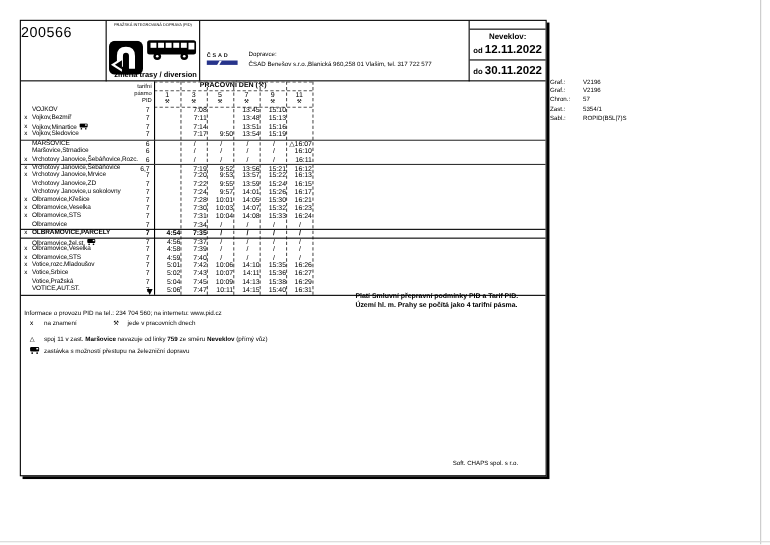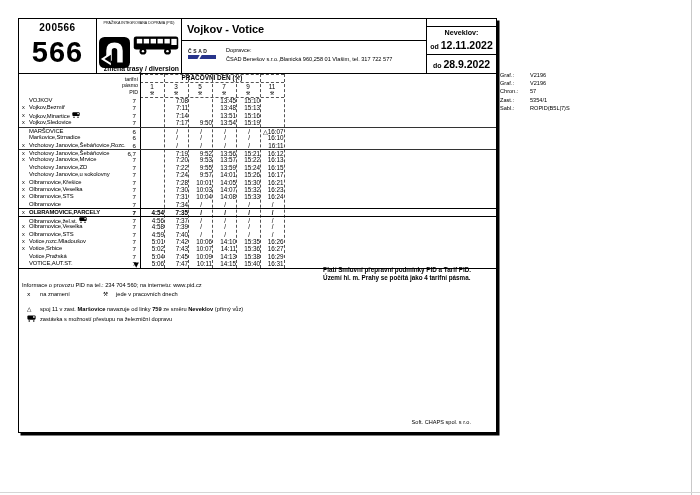--- a/index.html
+++ b/index.html
@@ -13,21 +13,21 @@
   .edge-b{position:absolute;left:0;bottom:2px;width:700px;height:1px;background:#d6d6d6;}
 
   
   .frame{
     position:absolute;left:18px;top:18px;width:477px;height:413px;
     border:1.6px solid #000;box-shadow:2.5px 2.5px 0 0 #000;background:#fff;
   }
   .hdr{position:absolute;left:0;top:0;width:100%;height:55px;border-bottom:1.6px solid #000;box-sizing:border-box;}
   .hc{position:absolute;top:0;height:55px;box-sizing:border-box;}
   .hc1{left:0;width:78px;border-right:1.6px solid #000;}
-  .line-sm{position:absolute;top:3px;left:0;width:100%;text-align:center;font-size:10px;font-weight:bold;letter-spacing:.5px;}
+  .line-sm{position:absolute;top:3px;left:0;width:100%;text-align:left;font-size:13px;font-weight:normal;letter-spacing:.5px;}
   .line-big{position:absolute;top:17px;left:0;width:100%;text-align:center;font-size:29px;font-weight:bold;letter-spacing:1px;}
   .hc2{left:78px;width:85px;border-right:1.6px solid #000;}
   .pid-cap{position:absolute;top:2px;left:0;width:100%;text-align:center;font-size:3.6px;white-space:nowrap;}
   .pid-logo{position:absolute;left:2px;top:18px;}
   .bus-ico{position:absolute;left:36px;top:15px;}
   .divnote{position:absolute;right:2px;bottom:2px;font-size:6.8px;font-weight:bold;white-space:nowrap;}
   .hc3{left:163px;width:244px;}
   .h-title{position:absolute;left:0;top:0;width:100%;height:22px;border-bottom:1.2px solid #000;box-sizing:border-box;
            font-size:11px;font-weight:bold;line-height:21px;padding-left:5px;}
   .h-oper{position:absolute;left:0;top:22px;width:100%;height:33px;}
@@ -87,21 +87,20 @@
 <body>
 
 <div class="edge-r"></div>
 <div class="edge-b"></div>
 
 <div class="frame">
 
   <div class="hdr">
     <div class="hc hc1">
       <div class="line-sm">200566</div>
-      <div class="line-big">566</div>
     </div>
 
     <div class="hc hc2">
       <div class="pid-cap">PRAŽSKÁ INTEGROVANÁ DOPRAVA (PID)</div>
       <span class="pid-logo">
         <svg width="31" height="31" viewBox="0 0 34 34">
           <rect x="0" y="0" width="34" height="34" rx="6" fill="#000"></rect>
           <path d="M11 26 V15 Q11 9 17 9 Q23 9 23 15 V28" fill="none" stroke="#fff" stroke-width="6"></path>
           <polygon points="2,24 13,17 13,31" fill="#fff"></polygon>
           <polygon points="6,24 13,19.5 13,28.5" fill="#000"></polygon>
@@ -119,38 +118,37 @@
           <circle cx="13" cy="22" r="4.5" fill="#000"></circle>
             <circle cx="13" cy="22" r="1.6" fill="#fff"></circle>
           <circle cx="45" cy="22" r="4.5" fill="#000"></circle>
             <circle cx="45" cy="22" r="1.6" fill="#fff"></circle>
         </svg>
       </span>
       <div class="divnote">změna trasy / diversion</div>
     </div>
 
     <div class="hc hc3">
-      <div class="h-title">Vojkov - Votice</div>
       <div class="h-oper">
         <div class="csad">
           <div class="csad-t">ČSAD</div>
           <div class="csad-bar">
               <i></i>
             </div>
         </div>
         <div class="oper-lbl">Dopravce:</div>
         <div class="oper-val">ČSAD Benešov s.r.o.,Blanická 960,258 01 Vlašim, tel. 317 722 577</div>
       </div>
     </div>
 
     <div class="hc hc4">
       <div class="plat-top"></div>
       <div class="plat-lbl">Neveklov:</div>
       <div class="plat-od"><small>od </small><span>12.11.2022</span></div>
-      <div class="plat-do"><small>do </small><span>28.9.2022</span></div>
+      <div class="plat-do"><small>do </small><span>30.11.2022</span></div>
     </div>
   </div>
 
   <div class="day-hdr">PRACOVNÍ DEN (⚒)</div>
   <div class="zone-hdr">
     <div>tarifní</div>
     <div>pásmo</div>
     <div>PID</div>
   </div>
   <div class="trip-nums" id="trip-nums">

